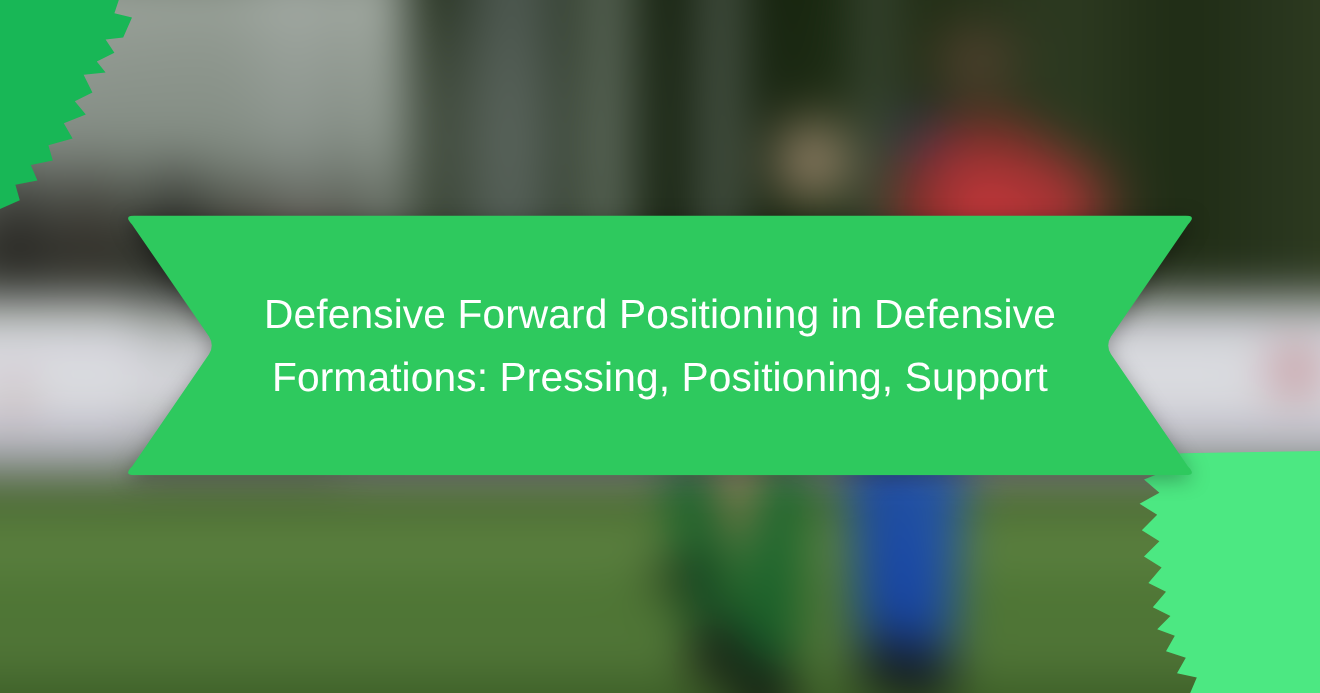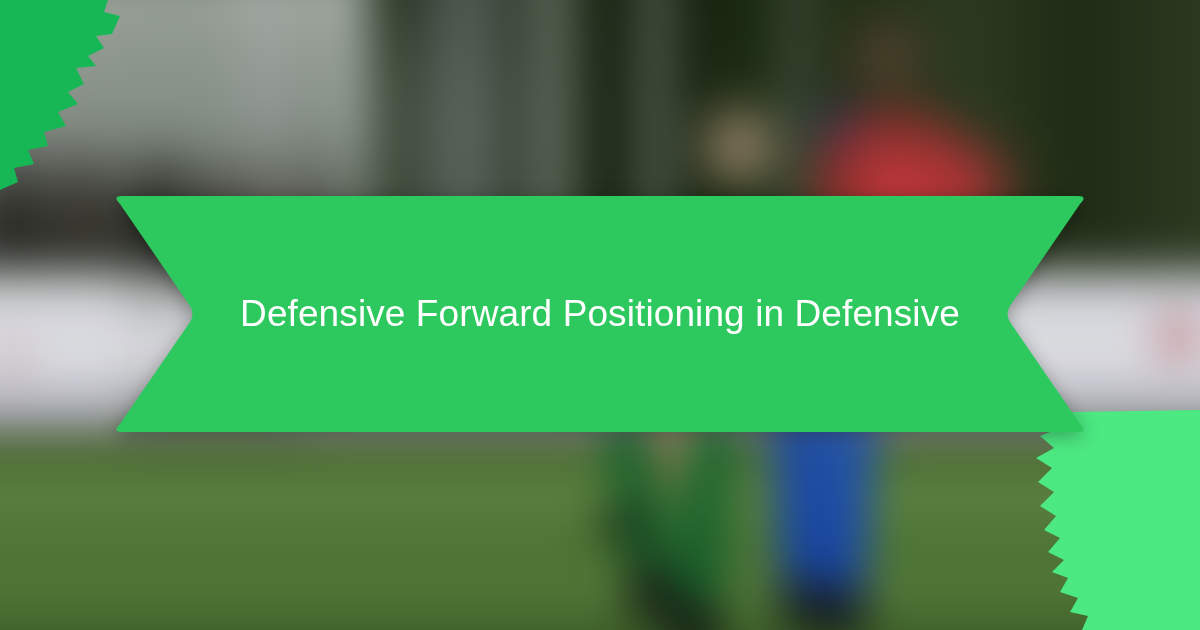--- a/index.html
+++ b/index.html
@@ -247,15 +247,16 @@
            L 18,236
            Q 8,236 16,228
            L 86,126
            Q 91,118 86,110
            Z"></path>
     </svg>
   </div>
 
   <div id="banner-text">
     <span class="tline">Defensive Forward Positioning in Defensive</span>
+    <span class="tline">Formations: Pressing, Positioning, Support</span>
   </div>
 
 </div>
 
 </body></html>

